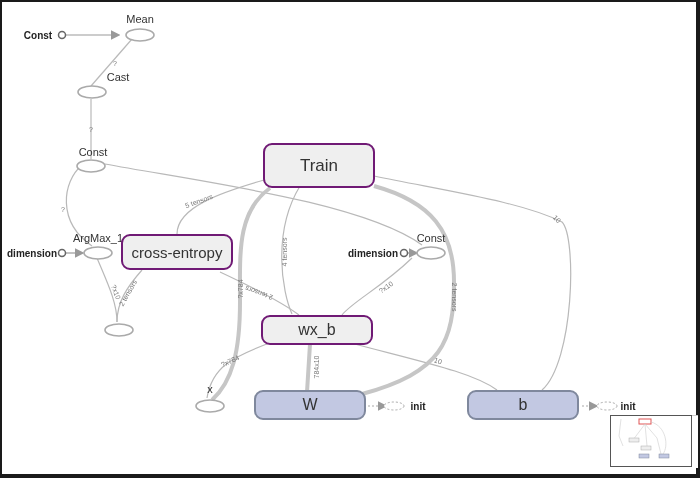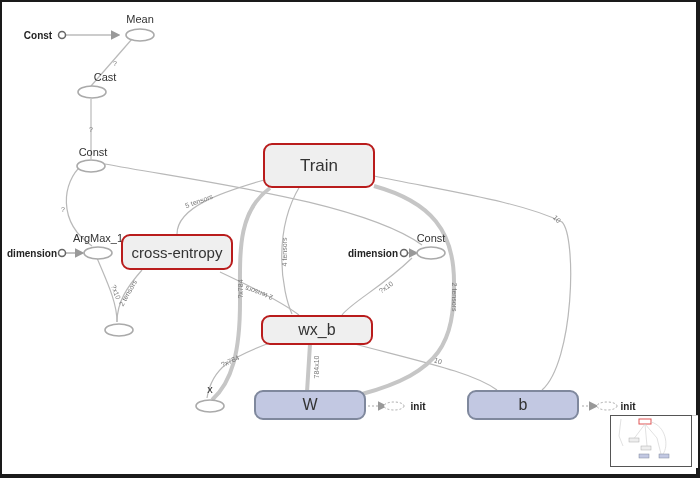--- a/index.html
+++ b/index.html
@@ -1,21 +1,21 @@
 <!DOCTYPE html>
 <html><head>
 <meta charset="utf-8">
 <style>
   html,body{margin:0;padding:0;background:#1a1a1a;}
   #frame{position:relative;width:700px;height:478px;background:#1a1a1a;overflow:hidden;font-family:"Liberation Sans",sans-serif;}
   #canvas{position:absolute;left:2px;top:2px;width:694px;height:472px;background:#ffffff;}
   svg{position:absolute;left:0;top:0;}
   .lbl{position:absolute;color:#333;font-size:11px;white-space:nowrap;transform:translate(-50%,-50%);}
   .small{font-size:10px;color:#222;font-weight:bold;}
-  .box{position:absolute;box-sizing:border-box;border:2px solid #b91c1c;border-radius:9px;background:#efefef;display:flex;align-items:center;justify-content:center;color:#333;}
+  .box{position:absolute;box-sizing:border-box;border:2px solid #701a75;border-radius:9px;background:#efefef;display:flex;align-items:center;justify-content:center;color:#333;}
   .box.var{background:#c2c8e2;border-color:#7f889d;}
   .minimap{position:absolute;left:608px;top:413px;width:82px;height:52px;border:1px solid #555;background:#fff;box-sizing:border-box;}
   .minimap-side{position:absolute;left:690px;top:413px;width:6px;height:52px;background:#fff;border-top:1px solid #ccc;}
 </style>
 </head>
 <body>
 
 <div id="frame">
 <div id="canvas">
 <svg width="694" height="472">
@@ -69,21 +69,21 @@
   </g>
   <g fill="#fff" stroke="#666" stroke-width="1.5">
     <circle cx="60" cy="33" r="3.5"></circle>
     <circle cx="60" cy="251" r="3.5"></circle>
     <circle cx="402" cy="251" r="3.5"></circle>
   </g>
 </svg>
 
 <div class="lbl" style="left:138px;top:17px;">Mean</div>
 <div class="lbl small" style="left:36px;top:33px;">Const</div>
-<div class="lbl" style="left:95px;top:75px;padding-left:16px;">Cast</div>
+<div class="lbl" style="left:108px;top:75px;padding-left:16px;">Cast</div>
 <div class="lbl" style="left:91px;top:150px;">Const</div>
 <div class="lbl" style="left:96px;top:236px;text-align:right;">ArgMax_1</div>
 <div class="lbl small" style="left:30px;top:251px;">dimension</div>
 <div class="lbl" style="left:429px;top:236px;">Const</div>
 <div class="lbl small" style="left:371px;top:251px;">dimension</div>
 <div class="lbl" style="left:208px;top:387px;">x</div>
 <div class="lbl small" style="left:416px;top:404px;">init</div>
 <div class="lbl small" style="left:626px;top:404px;">init</div>
 
 <div class="lbl" style="left:197px;top:199px;font-size:7px;color:#777;transform:translate(-50%,-50%) rotate(-20deg);">5 tensors</div>

